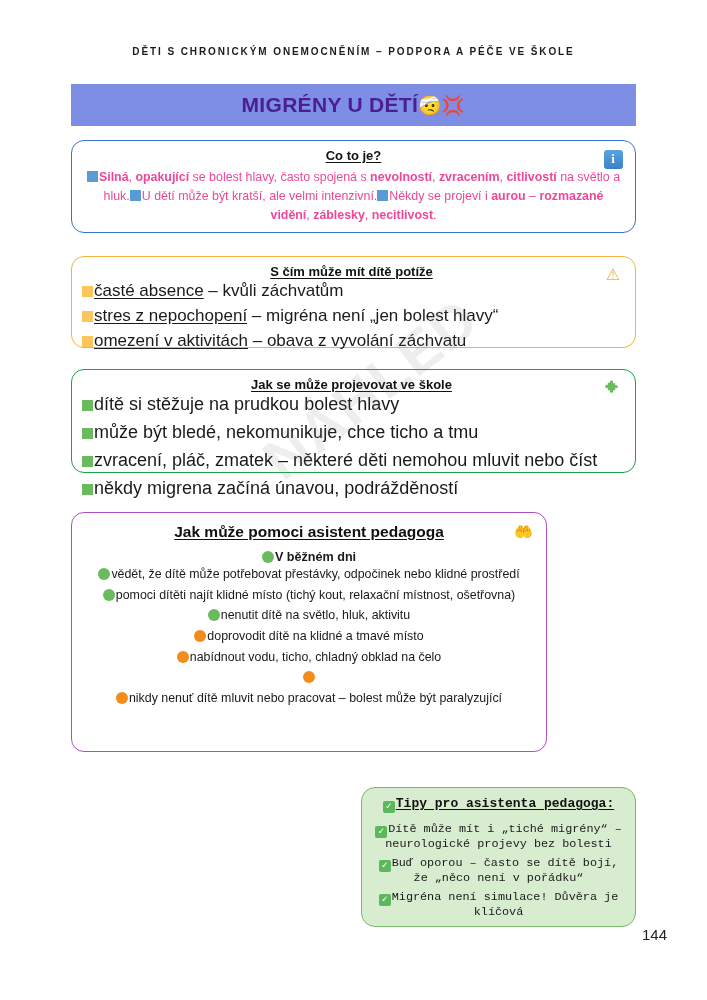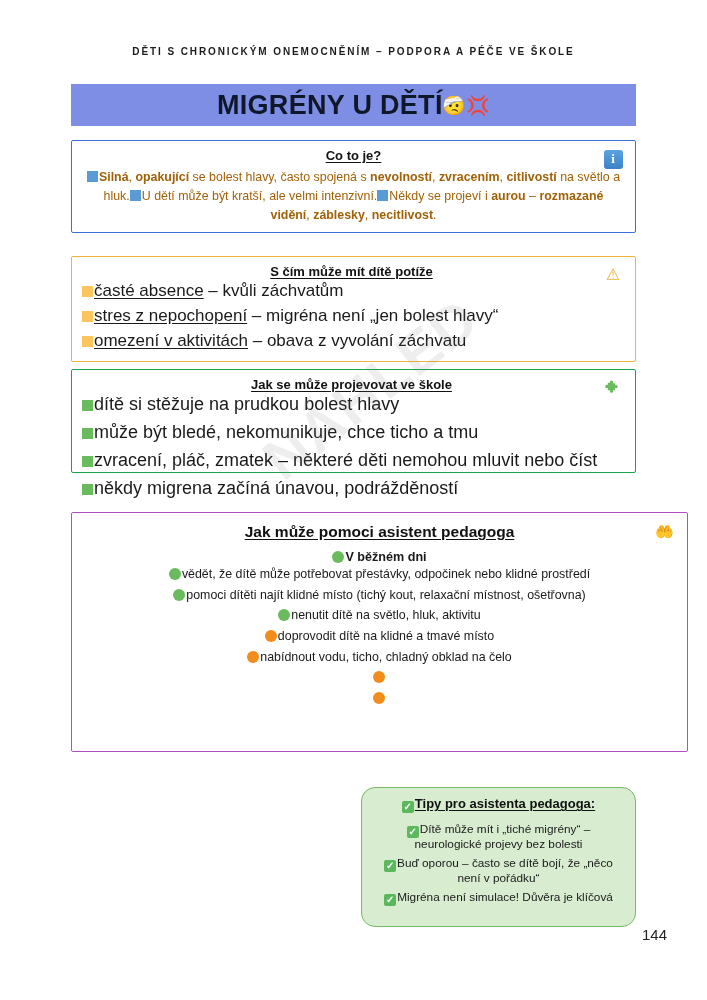--- a/index.html
+++ b/index.html
@@ -60,36 +60,36 @@
     left: 71px;
     top: 84px;
     width: 565px;
     height: 42px;
     background: #7d8ee4;
     display: flex;
     align-items: center;
     justify-content: center;
   }
   .title-band .title-text {
-    font-size: 27px;
-    font-weight: 700;
-    color: #0f172a;
+    font-size: 21px;
+    font-weight: 700;
+    color: #4c1d95;
     letter-spacing: 0.3px;
   }
   .title-band .title-emoji {
     font-size: 19px;
     line-height: 1;
     margin-left: 0px;
   }
 
   
   .card {
     position: absolute;
     box-sizing: border-box;
-    border-radius: 2px;
+    border-radius: 13px;
     background: #ffffff;
     z-index: 2;
   }
   .card-head {
     text-align: center;
     font-weight: 700;
     text-decoration: underline;
     text-underline-offset: 2px;
     font-size: 13px;
     color: #111;
@@ -112,21 +112,21 @@
     width: 565px;
     height: 93px;
     border: 1.6px solid #3a6fd8;
     padding: 7px 14px 0 14px;
   }
   #box-what .body {
     margin-top: 5px;
     font-size: 12.4px;
     line-height: 1.55;
     text-align: center;
-    color: #a16207;
+    color: #ec4899;
   }
   .sq {
     display: inline-block;
     width: 11px;
     height: 11px;
     vertical-align: -1px;
     margin-right: 1px;
   }
   .sq-blue { background: #5b9bd5; }
   .sq-yellow { background: #fcc65c; }
@@ -144,21 +144,21 @@
     display: flex;
     align-items: center;
     justify-content: center;
   }
 
   
   #box-trouble {
     left: 71px;
     top: 256px;
     width: 565px;
-    height: 106px;
+    height: 92px;
     border: 1.6px solid #f0b23c;
     padding: 7px 14px 0 10px;
   }
   #box-trouble .row {
     font-size: 17px;
     line-height: 1.05;
     margin: 0 0 4px 0;
     padding-top: 3px;
     color: #1a1a1a;
     text-align: left;
@@ -185,21 +185,21 @@
     text-align: left;
   }
   #box-school .row:first-of-type { margin-top: 8px; }
 
   .puzzle-icon svg { display: block; }
 
   
   #box-assistant {
     left: 71px;
     top: 512px;
-    width: 617px;
+    width: 476px;
     height: 240px;
     border: 1.6px solid #b04fc4;
     padding: 10px 14px 0 14px;
   }
   #box-assistant .card-head { font-size: 15.5px; }
   .sub-head {
     text-align: center;
     font-size: 12.6px;
     font-weight: 700;
     margin-top: 9px;
@@ -227,20 +227,21 @@
   
   #box-tips {
     left: 361px;
     top: 787px;
     width: 275px;
     height: 140px;
     border: 1.6px solid #7ab86a;
     border-radius: 14px;
     background: #d8ecd0;
     padding: 8px 12px 12px 12px;
+    font-family: Liberation Mono, monospace;
   }
   #box-tips .tips-head {
     text-align: center;
     font-size: 13px;
     font-weight: 700;
     text-decoration: underline;
     text-underline-offset: 2px;
     color: #111;
     margin-bottom: 10px;
   }
@@ -358,21 +359,21 @@
     <div class="row">
       <span class="dot dot-orange"></span><span>doprovodit dítě na klidné a tmavé místo</span>
     </div>
     <div class="row">
       <span class="dot dot-orange"></span><span>nabídnout vodu, ticho, chladný obklad na čelo</span>
     </div>
     <div class="row">
       <span class="dot dot-orange"></span>
     </div>
     <div class="row">
-      <span class="dot dot-orange"></span>
+      <span class="dot dot-orange"></span><span>nikdy nenuť dítě mluvit nebo pracovat – bolest může být paralyzující</span>
     </div>
   </div>
 
   <div class="card" id="box-tips">
     <div class="tips-head">
       <span class="check">✓</span><span>Tipy pro asistenta pedagoga:</span>
     </div>
     <div class="row">
       <span class="check">✓</span><span>Dítě může mít i „tiché migrény“ – neurologické projevy bez bolesti</span>
     </div>

